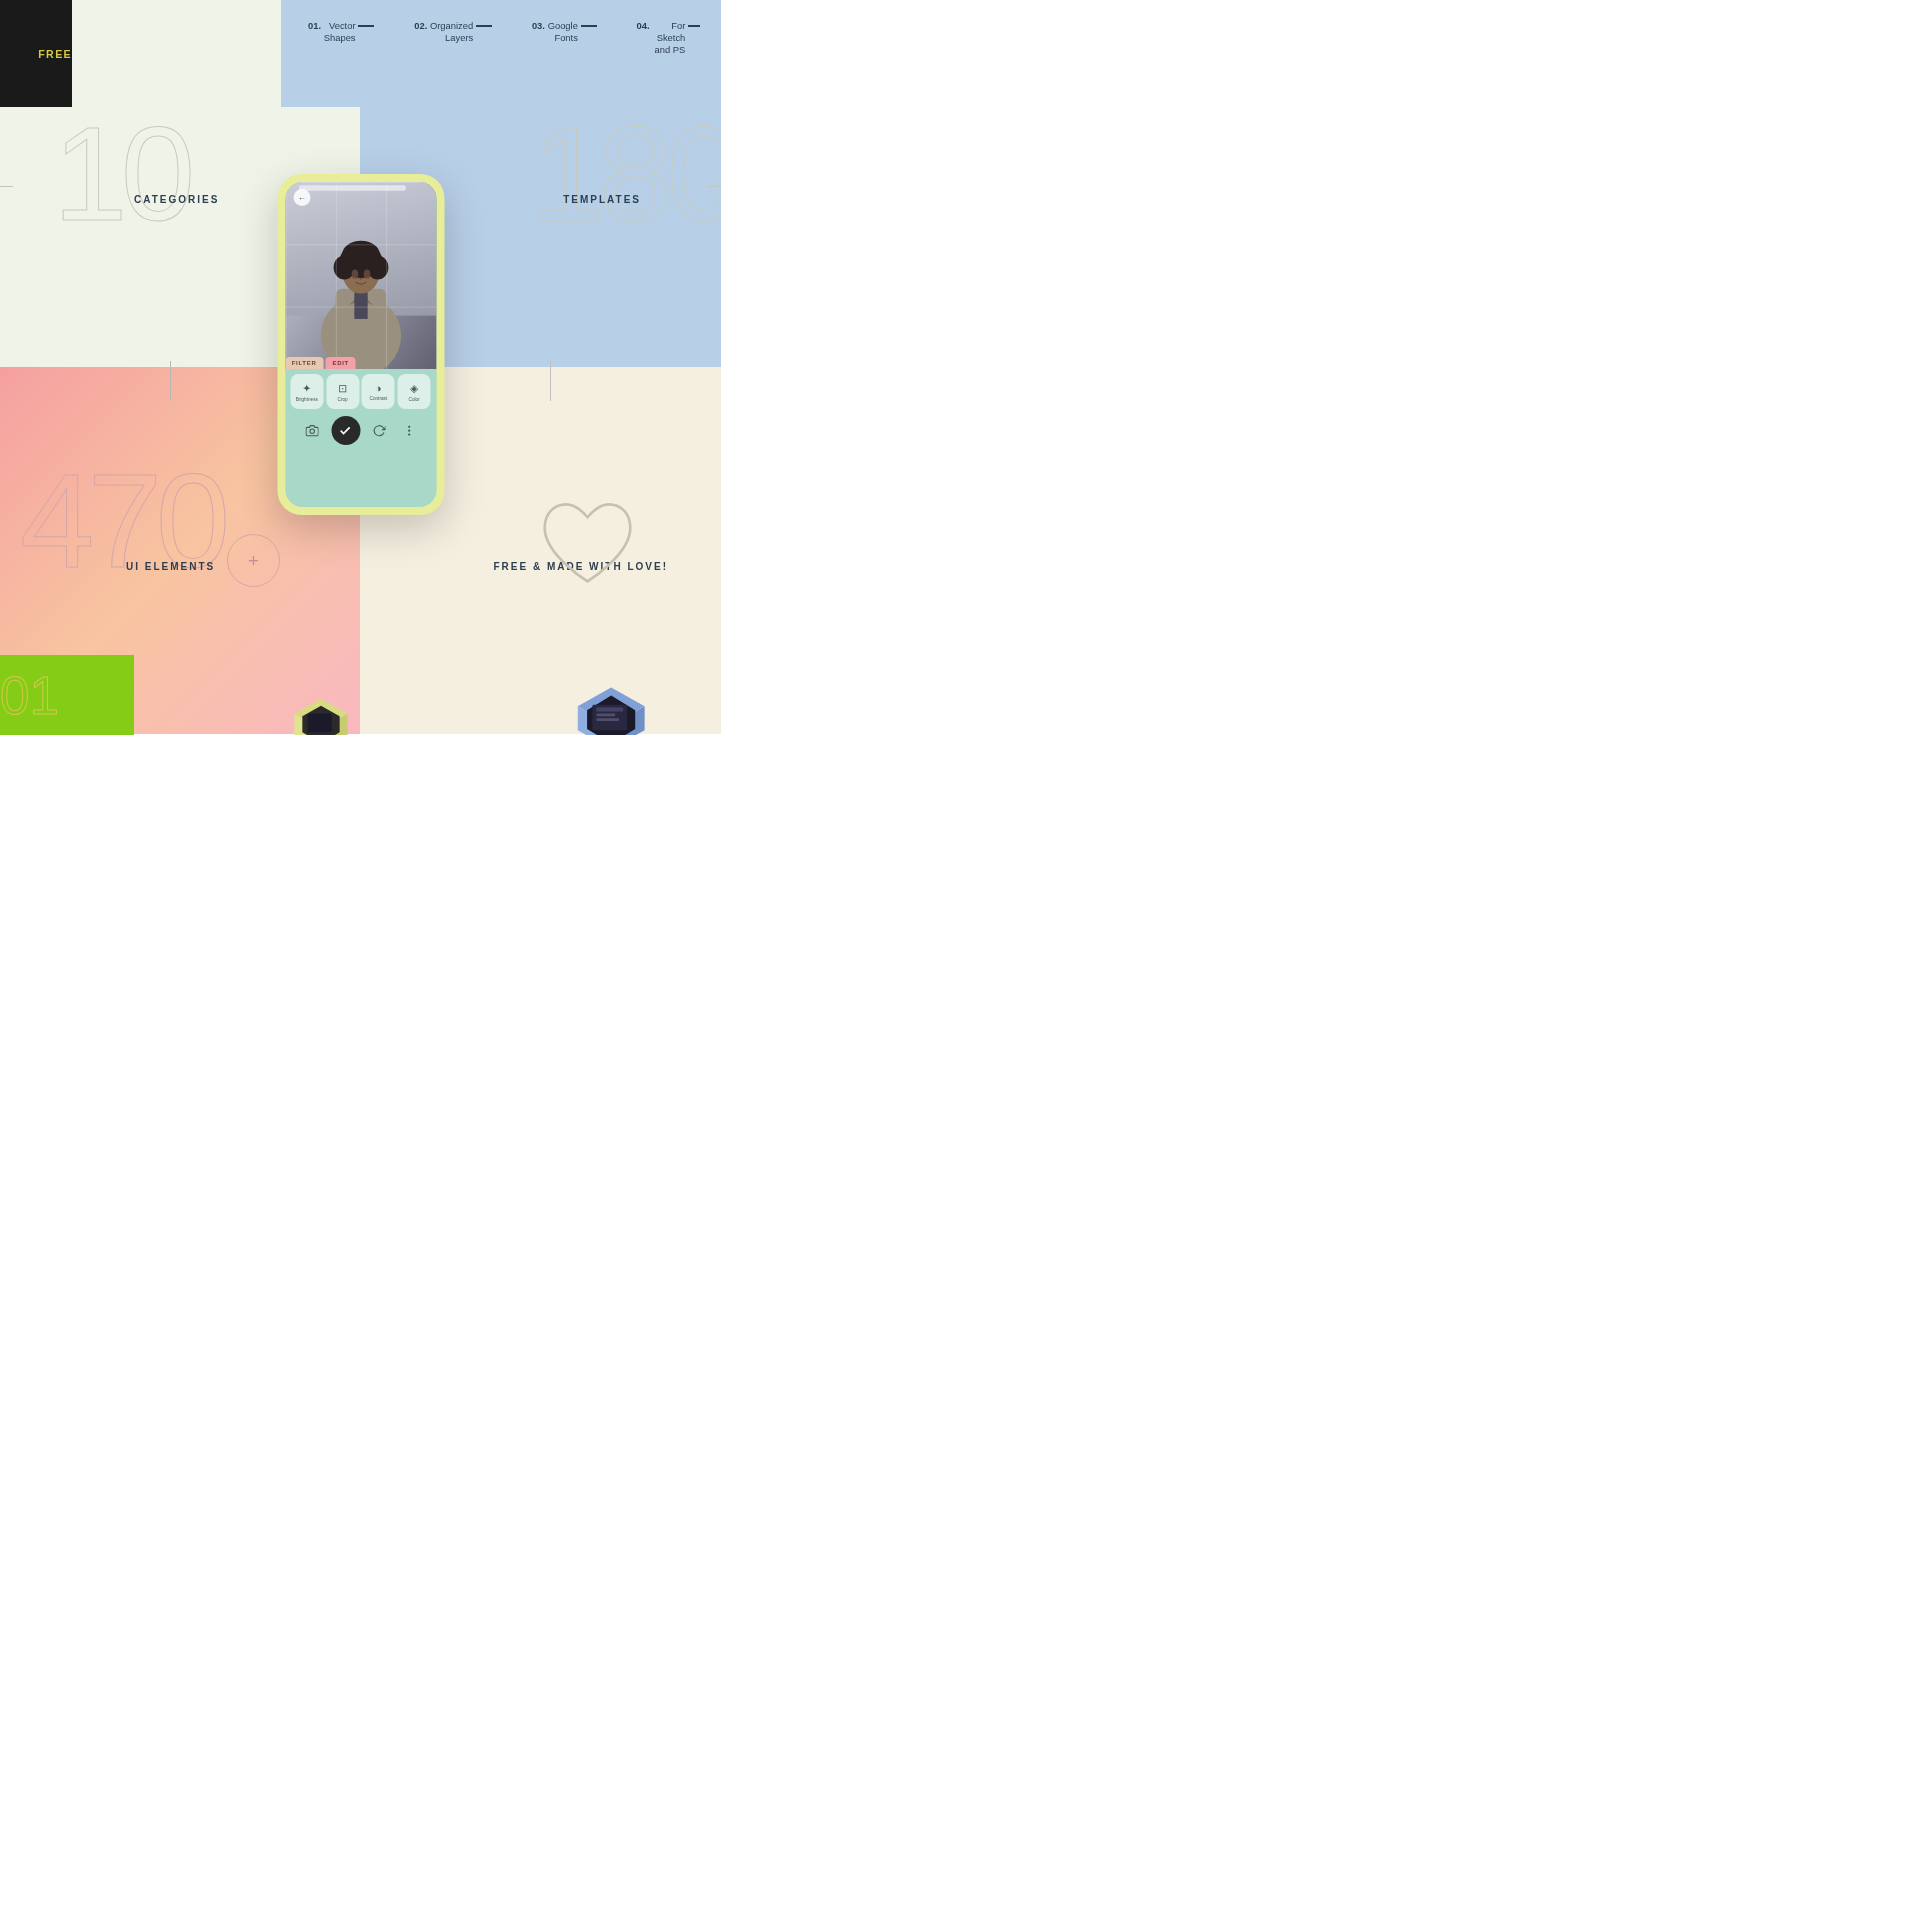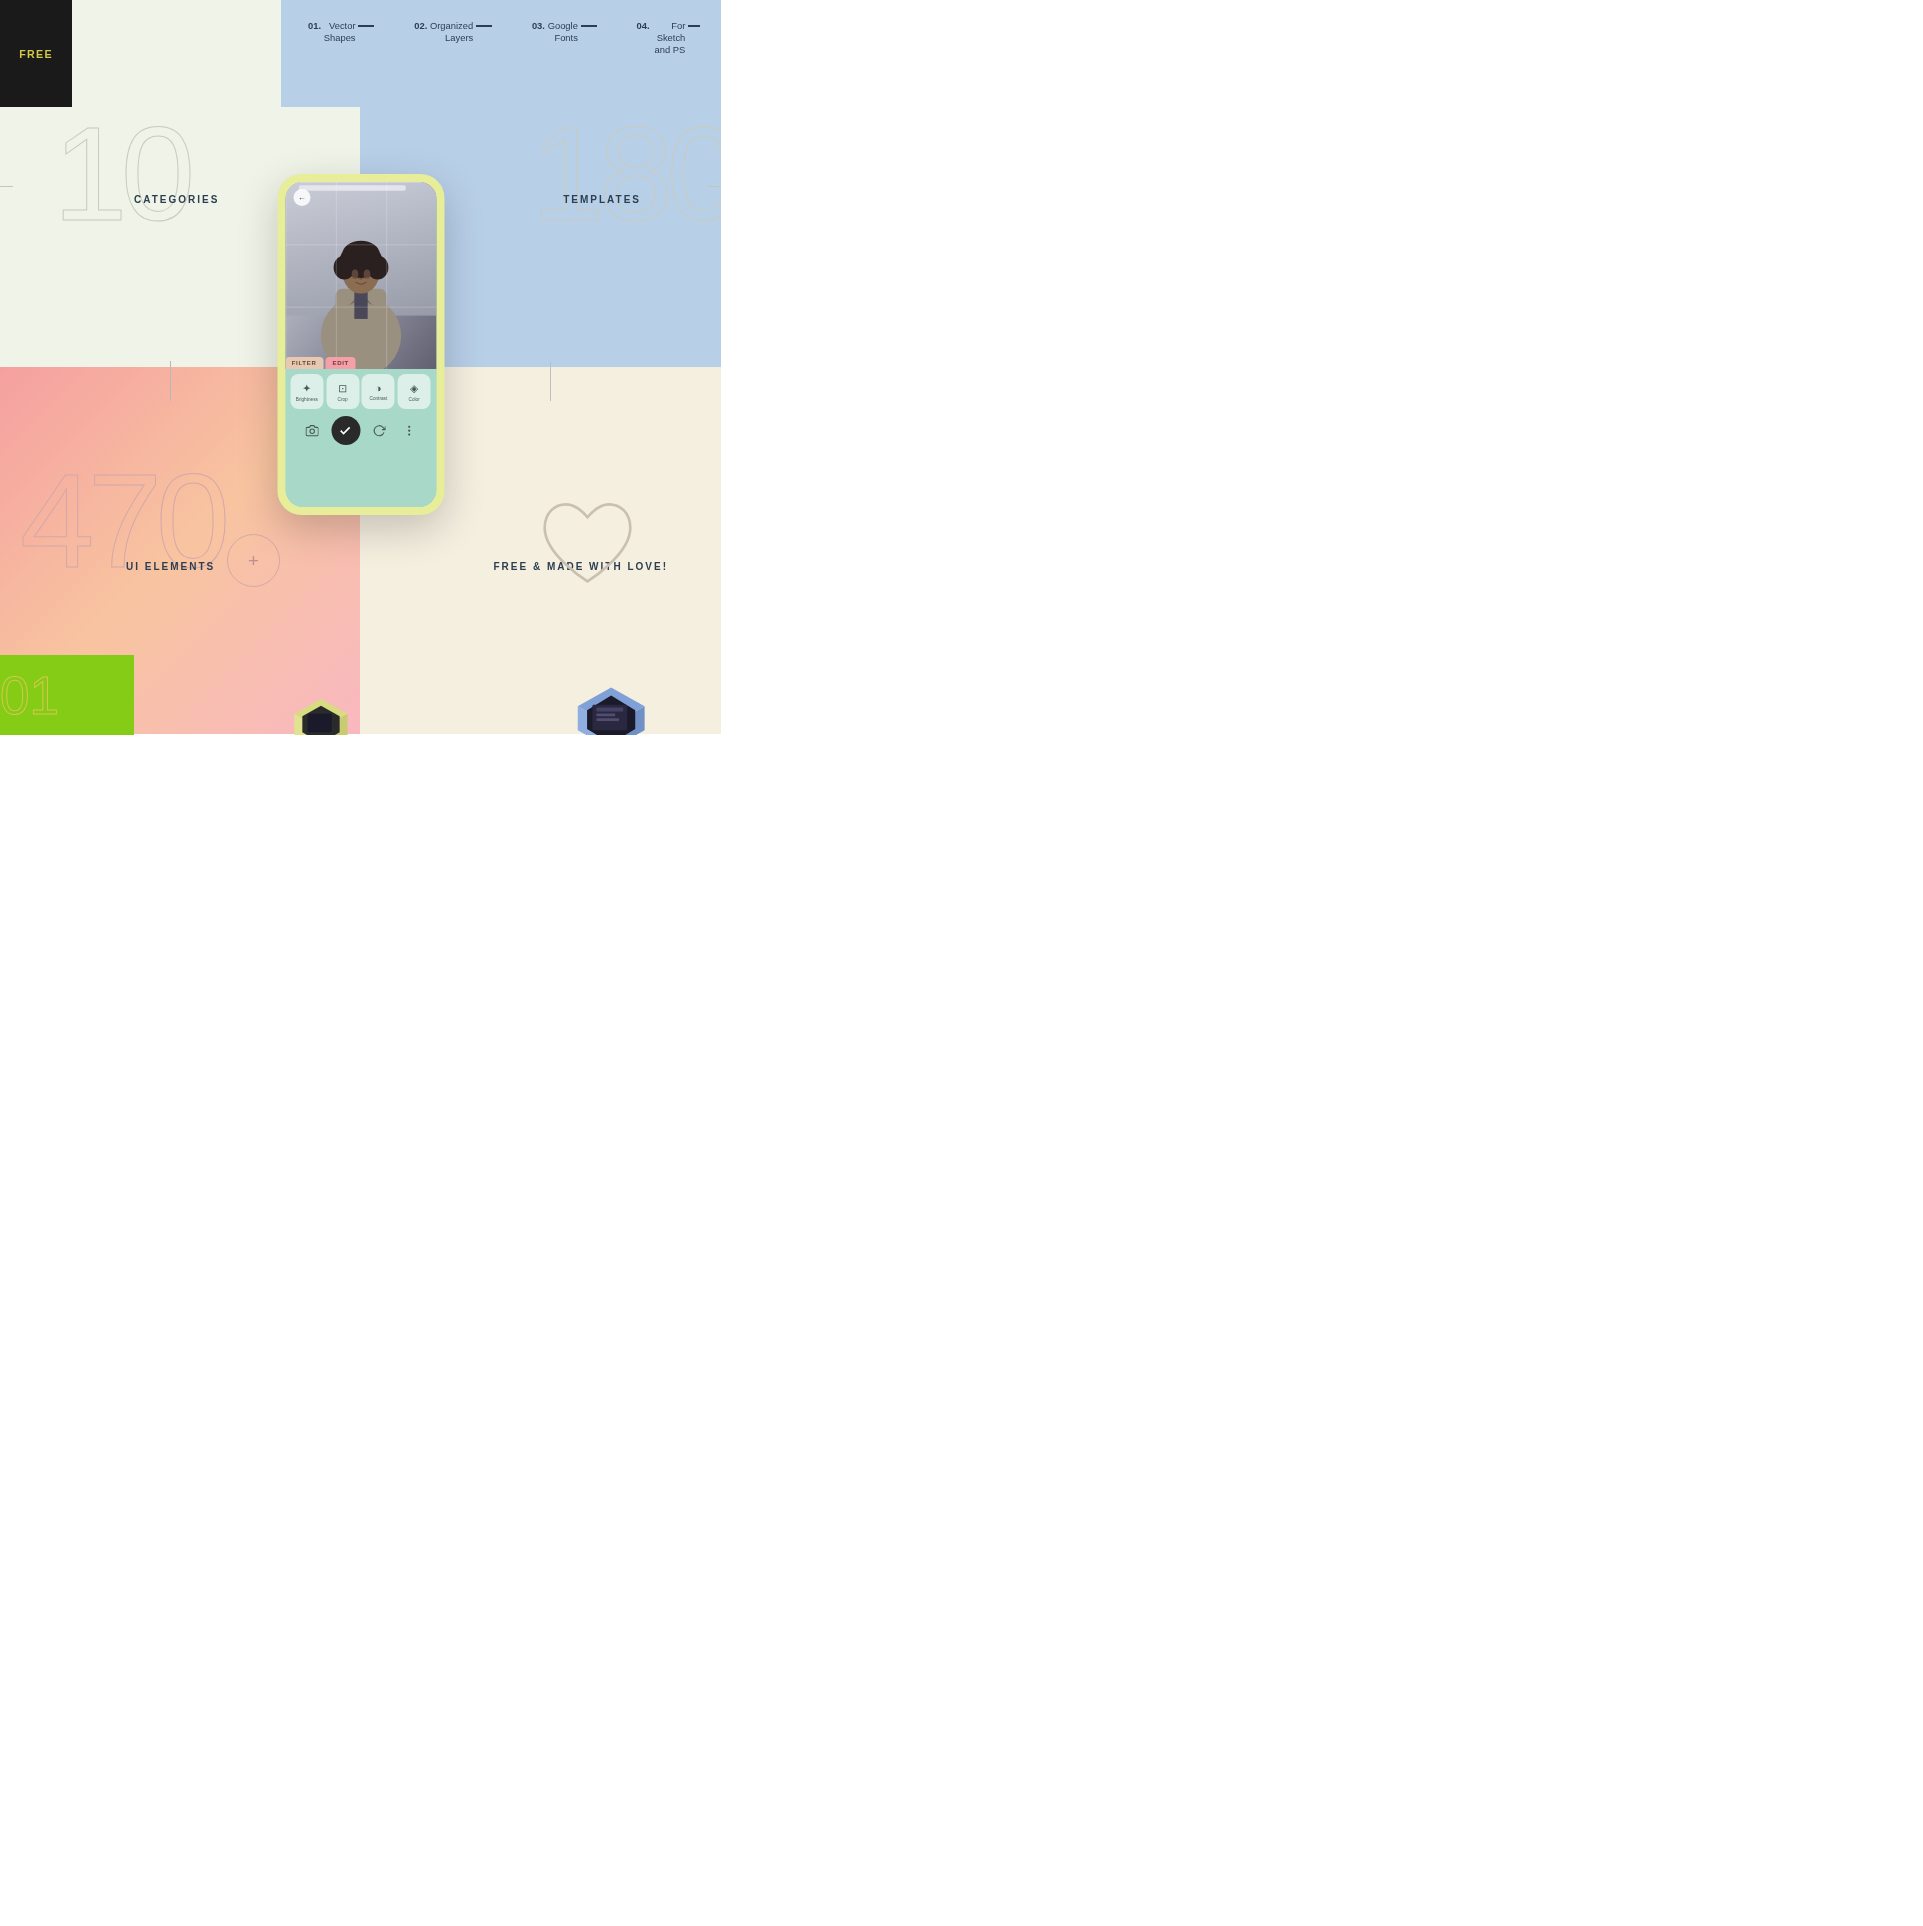--- a/index.html
+++ b/index.html
@@ -38,21 +38,21 @@
     }
 
     
     .top-bar {
       position: absolute;
       top: 0; left: 0;
       width: 72px; height: 107px;
       background: #1a1a1a;
       display: flex;
       align-items: center;
-      justify-content: center;
+      justify-content: flex-end;
     }
     .free-label {
       color: #d4c84a;
       font-size: 10.7px;
       font-weight: 700;
       letter-spacing: 1.3px;
     }
 
     
     .features-bar {

